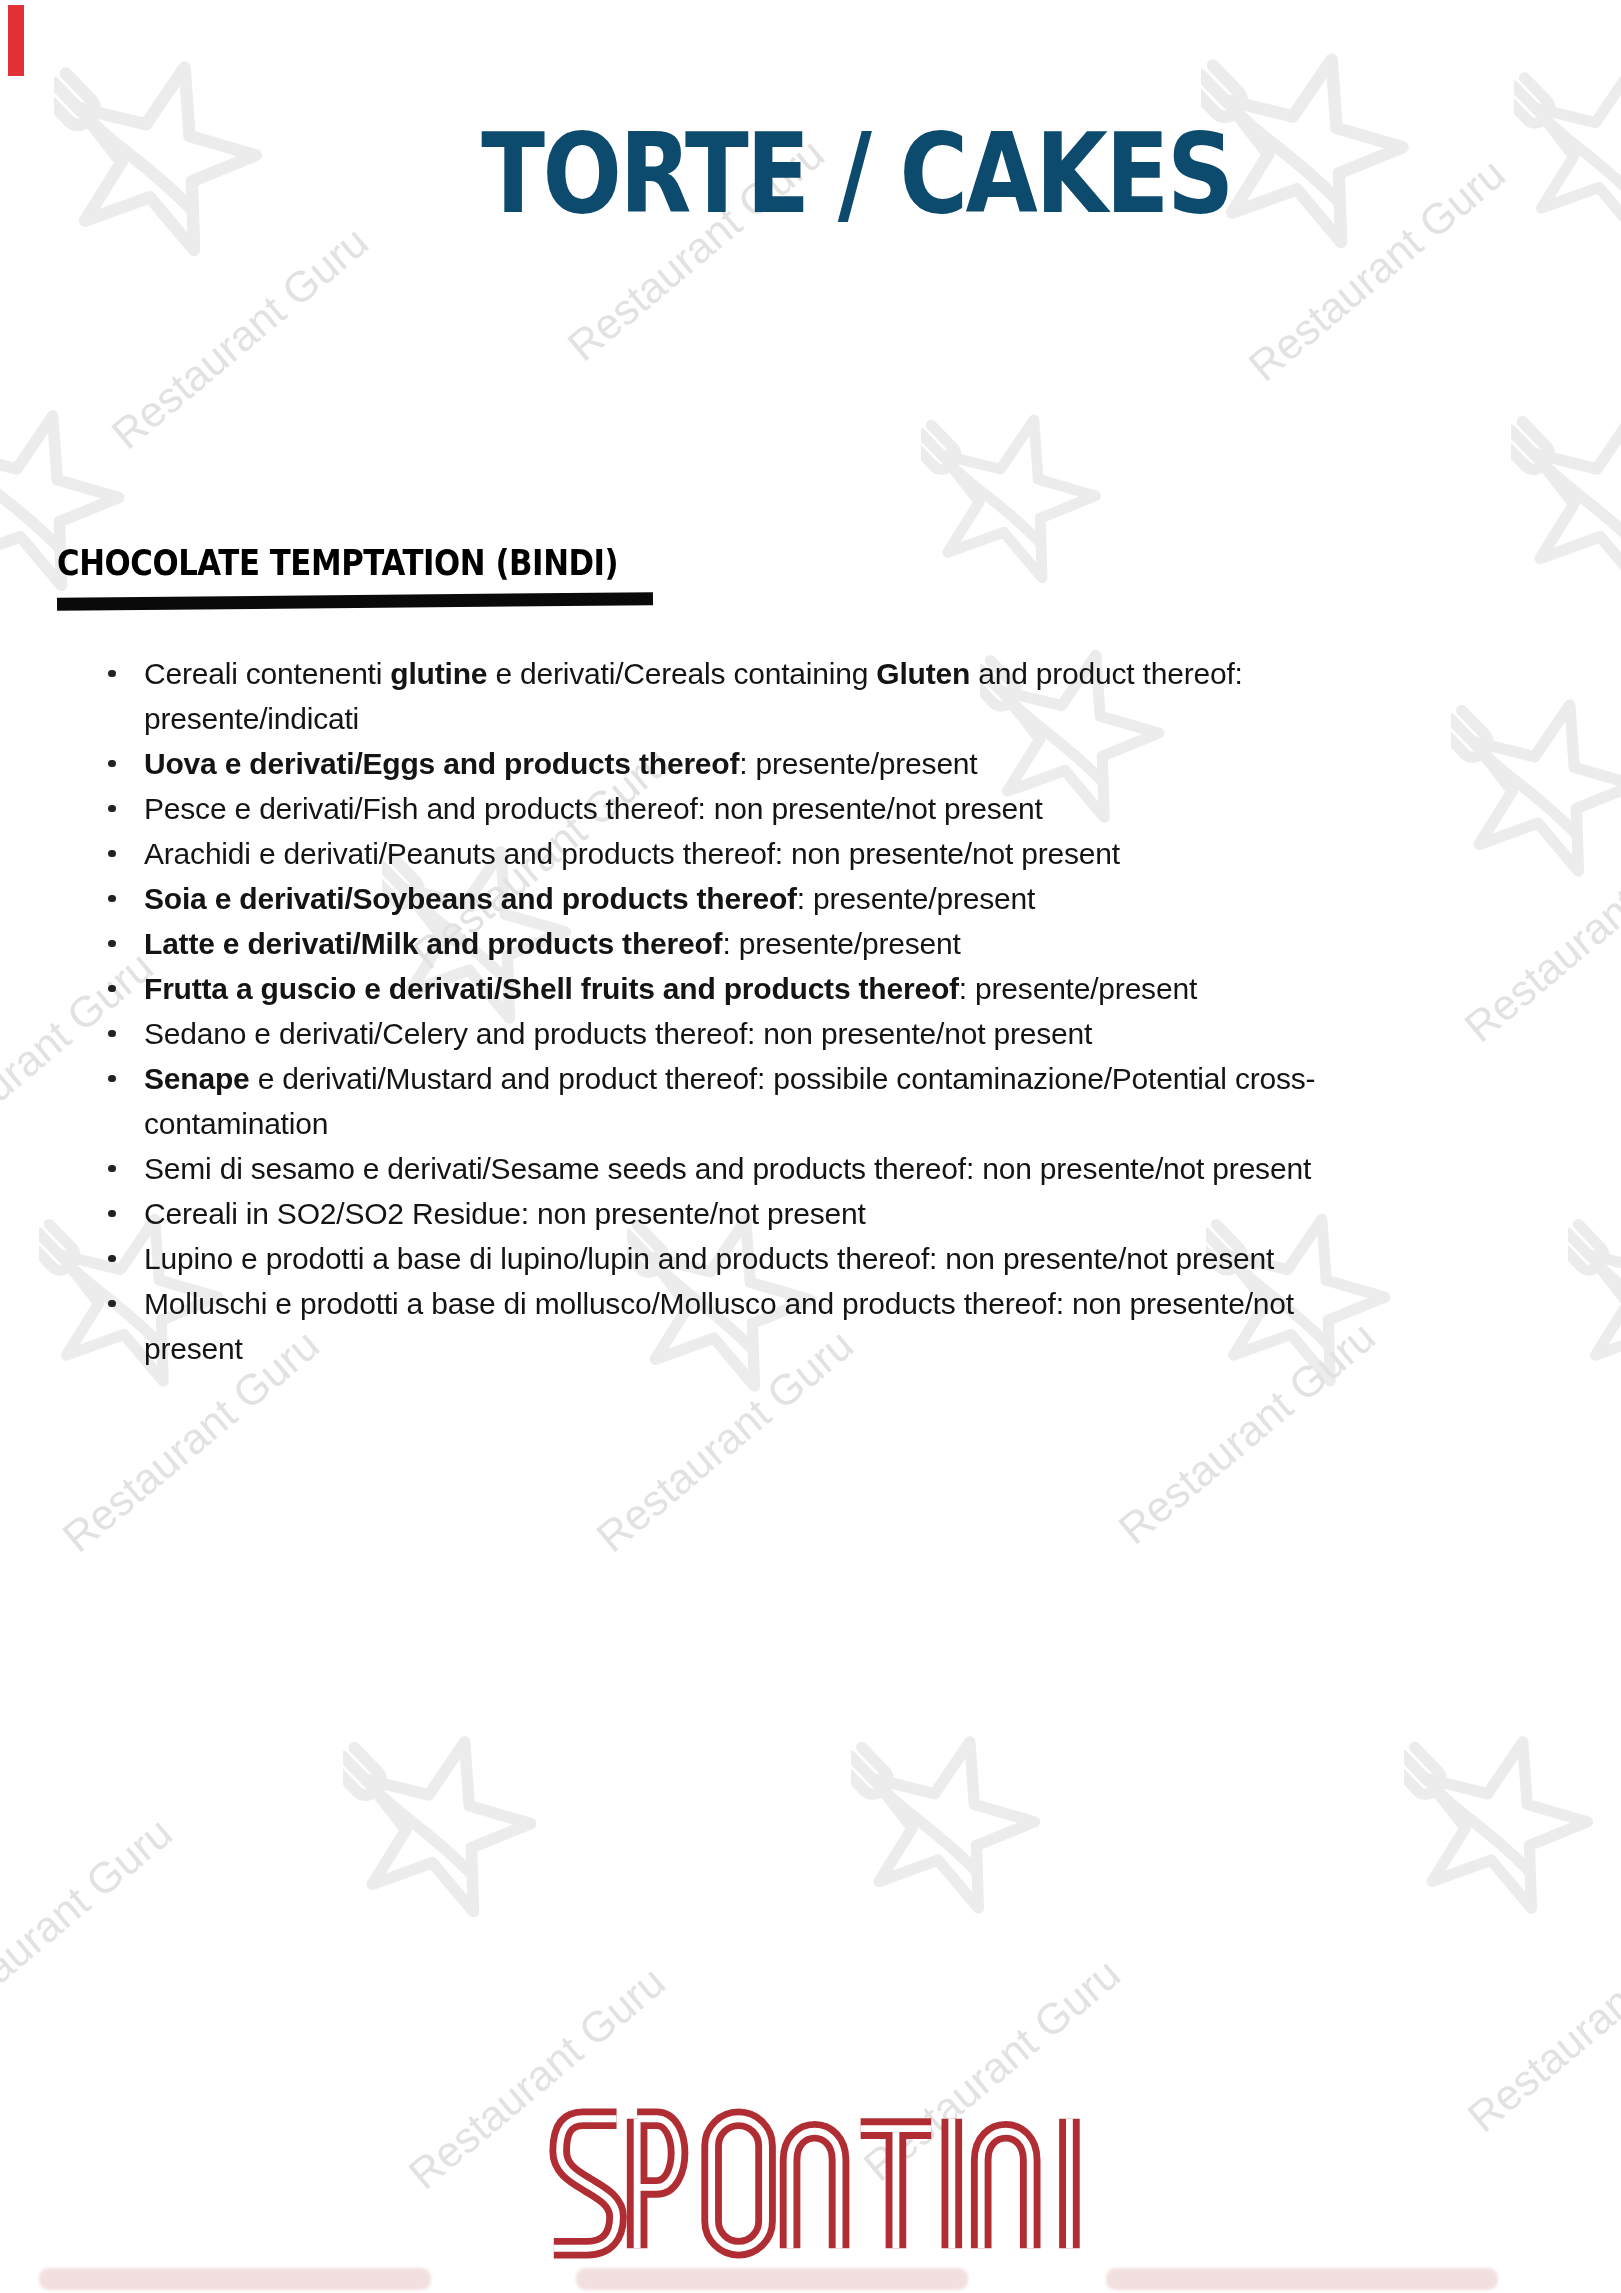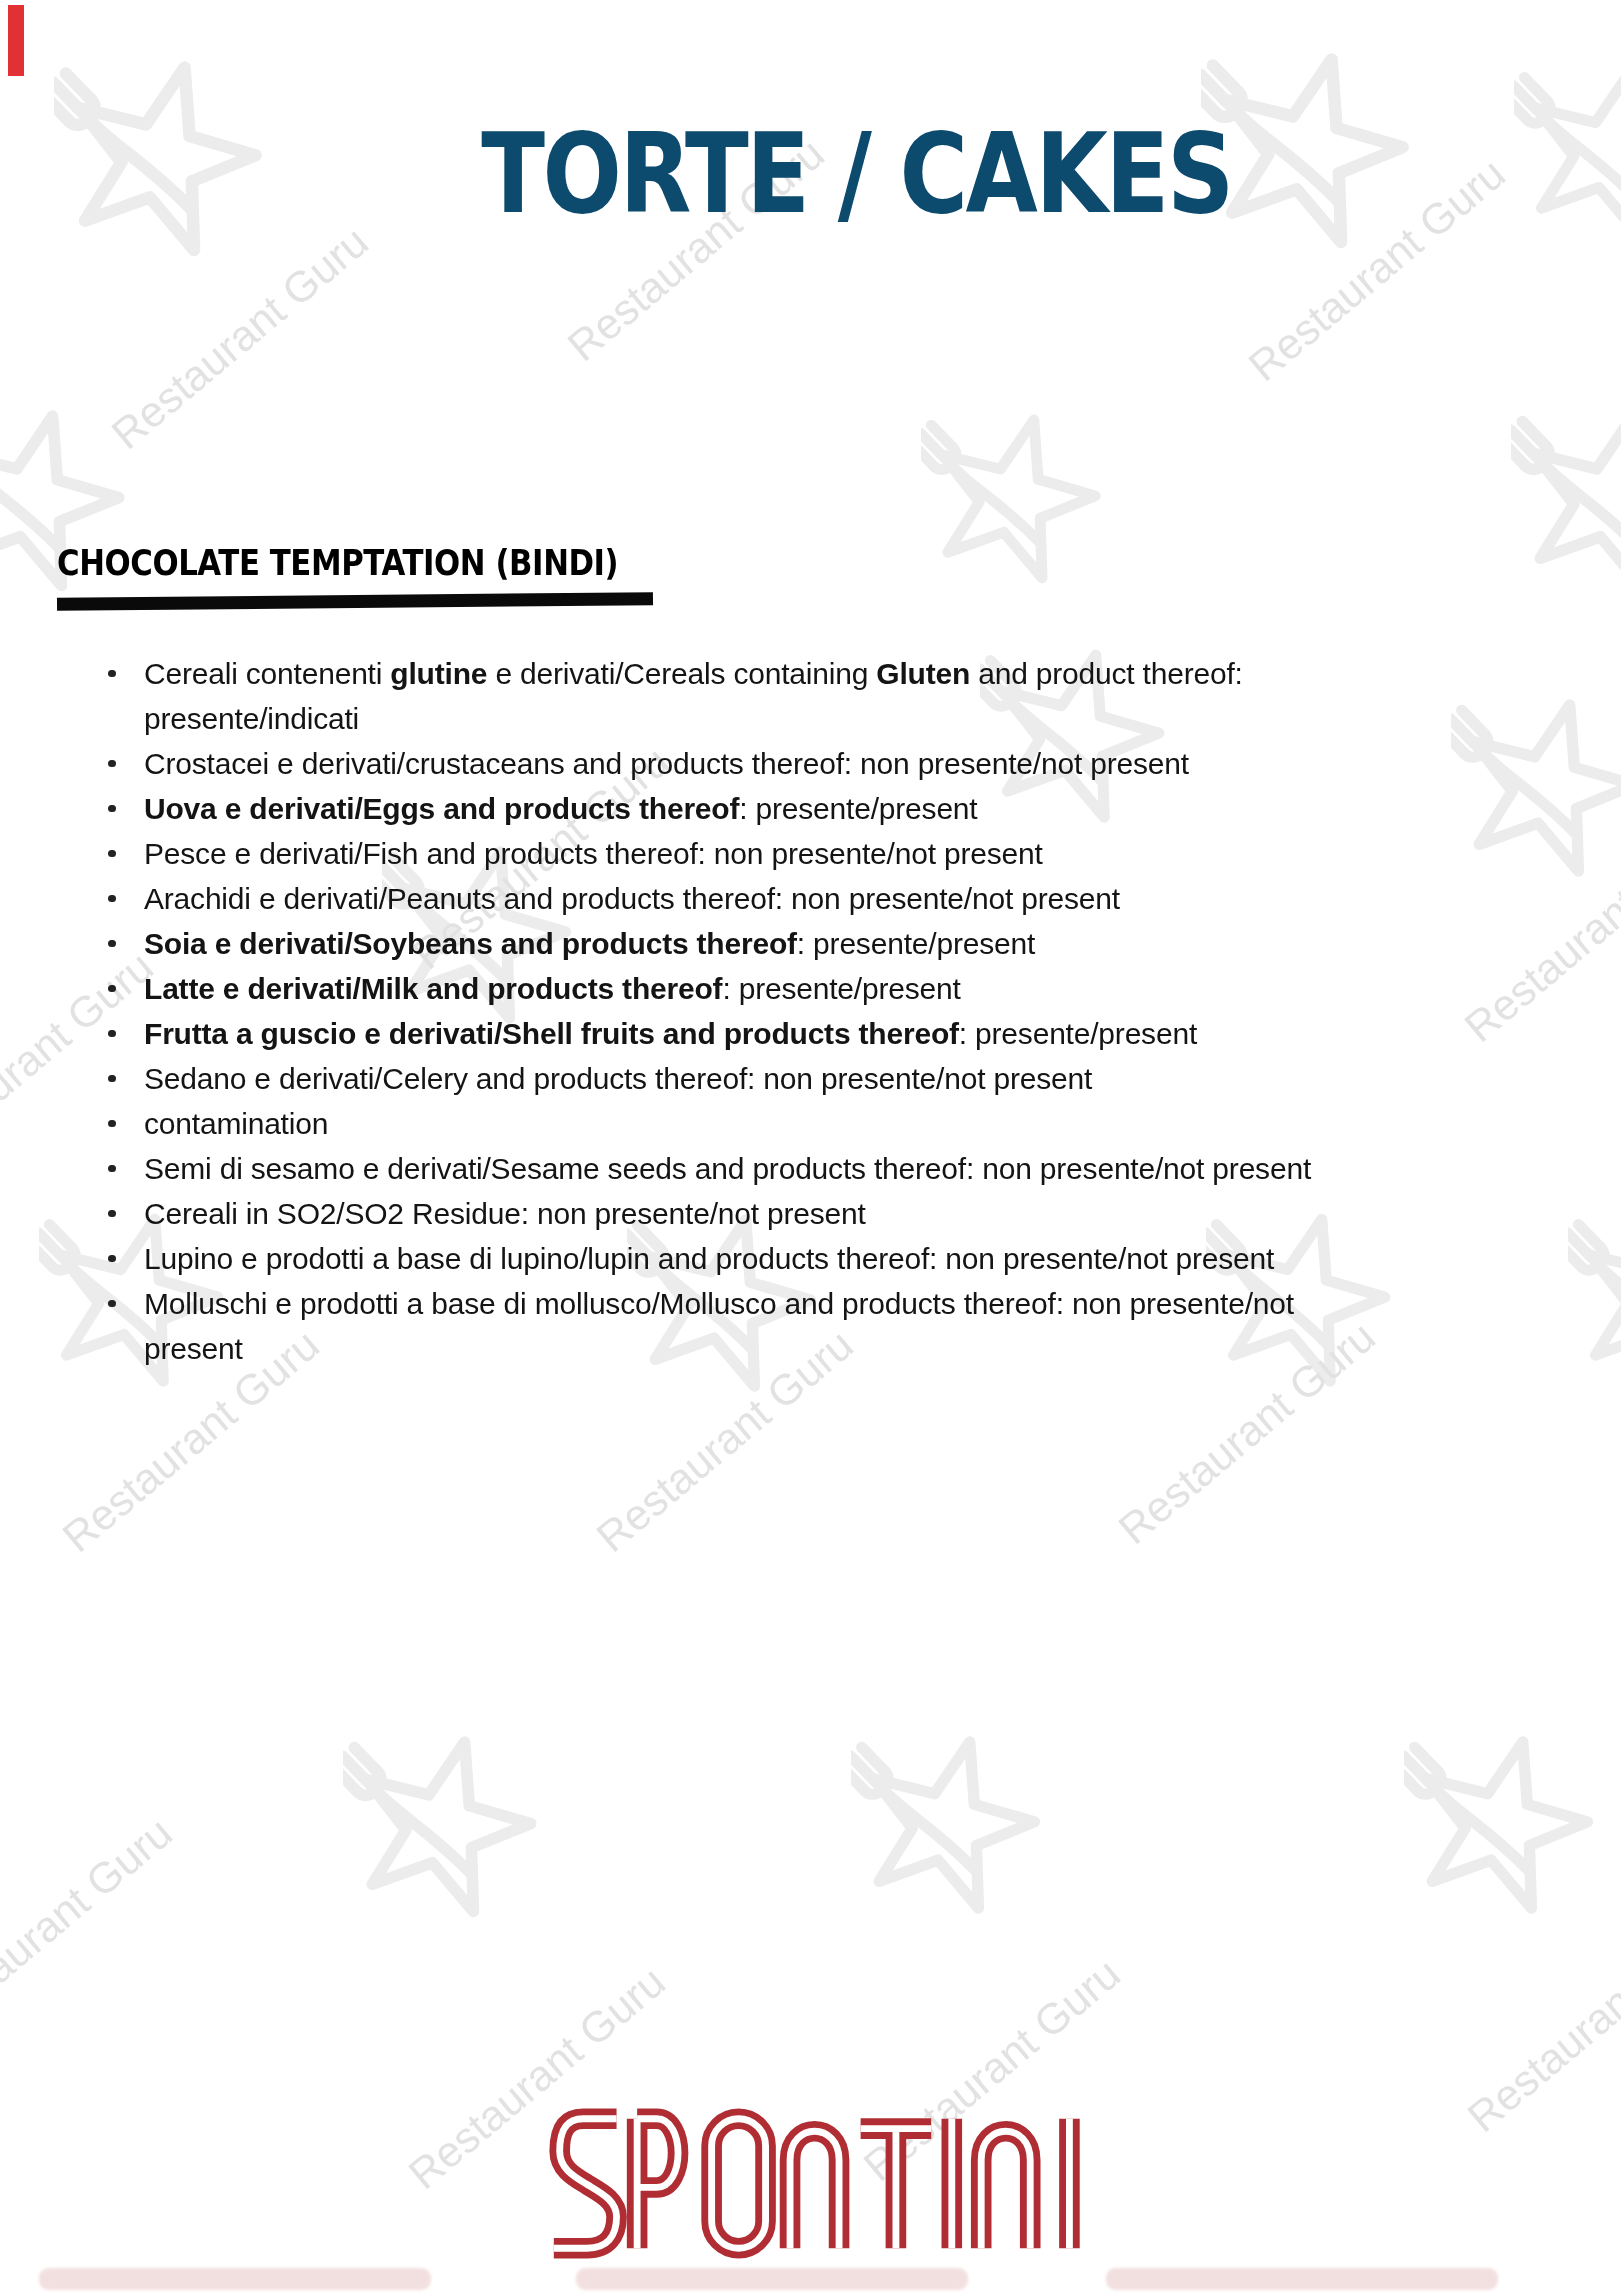--- a/index.html
+++ b/index.html
@@ -293,23 +293,20 @@
 
     <h2 class="section-heading">CHOCOLATE TEMPTATION (BINDI)</h2>
     <div class="heading-underline"></div>
 
     <ul class="allergen-list" id="allergen-list">
         <li>
           <div><span class="seg-n">Cereali contenenti </span><span class="seg-b">glutine</span><span class="seg-n"> e derivati/Cereals containing </span><span class="seg-b">Gluten</span><span class="seg-n"> and product thereof:</span></div>
           <div><span class="seg-n">presente/indicati</span></div>
         </li>
         <li>
-          <div><span class="seg-n">Crostacei e derivati/crustaceans and products thereof: non presente/not present</span></div>
-        </li>
-        <li>
           <div><span class="seg-b">Uova e derivati/Eggs and products thereof</span><span class="seg-n">: presente/present</span></div>
         </li>
         <li>
           <div><span class="seg-n">Pesce e derivati/Fish and products thereof: non presente/not present</span></div>
         </li>
         <li>
           <div><span class="seg-n">Arachidi e derivati/Peanuts and products thereof: non presente/not present</span></div>
         </li>
         <li>
           <div><span class="seg-b">Soia e derivati/Soybeans and products thereof</span><span class="seg-n">: presente/present</span></div>
@@ -317,20 +314,21 @@
         <li>
           <div><span class="seg-b">Latte e derivati/Milk and products thereof</span><span class="seg-n">: presente/present</span></div>
         </li>
         <li>
           <div><span class="seg-b">Frutta a guscio e derivati/Shell fruits and products thereof</span><span class="seg-n">: presente/present</span></div>
         </li>
         <li>
           <div><span class="seg-n">Sedano e derivati/Celery and products thereof: non presente/not present</span></div>
         </li>
         <li>
+          <div><span class="seg-b">Senape</span><span class="seg-n"> e derivati/Mustard and product thereof: possibile contaminazione/Potential cross-</span></div>
           <div><span class="seg-n">contamination</span></div>
         </li>
         <li>
           <div><span class="seg-n">Semi di sesamo e derivati/Sesame seeds and products thereof: non presente/not present</span></div>
         </li>
         <li>
           <div><span class="seg-n">Cereali in SO2/SO2 Residue: non presente/not present</span></div>
         </li>
         <li>
           <div><span class="seg-n">Lupino e prodotti a base di lupino/lupin and products thereof: non presente/not present</span></div>

